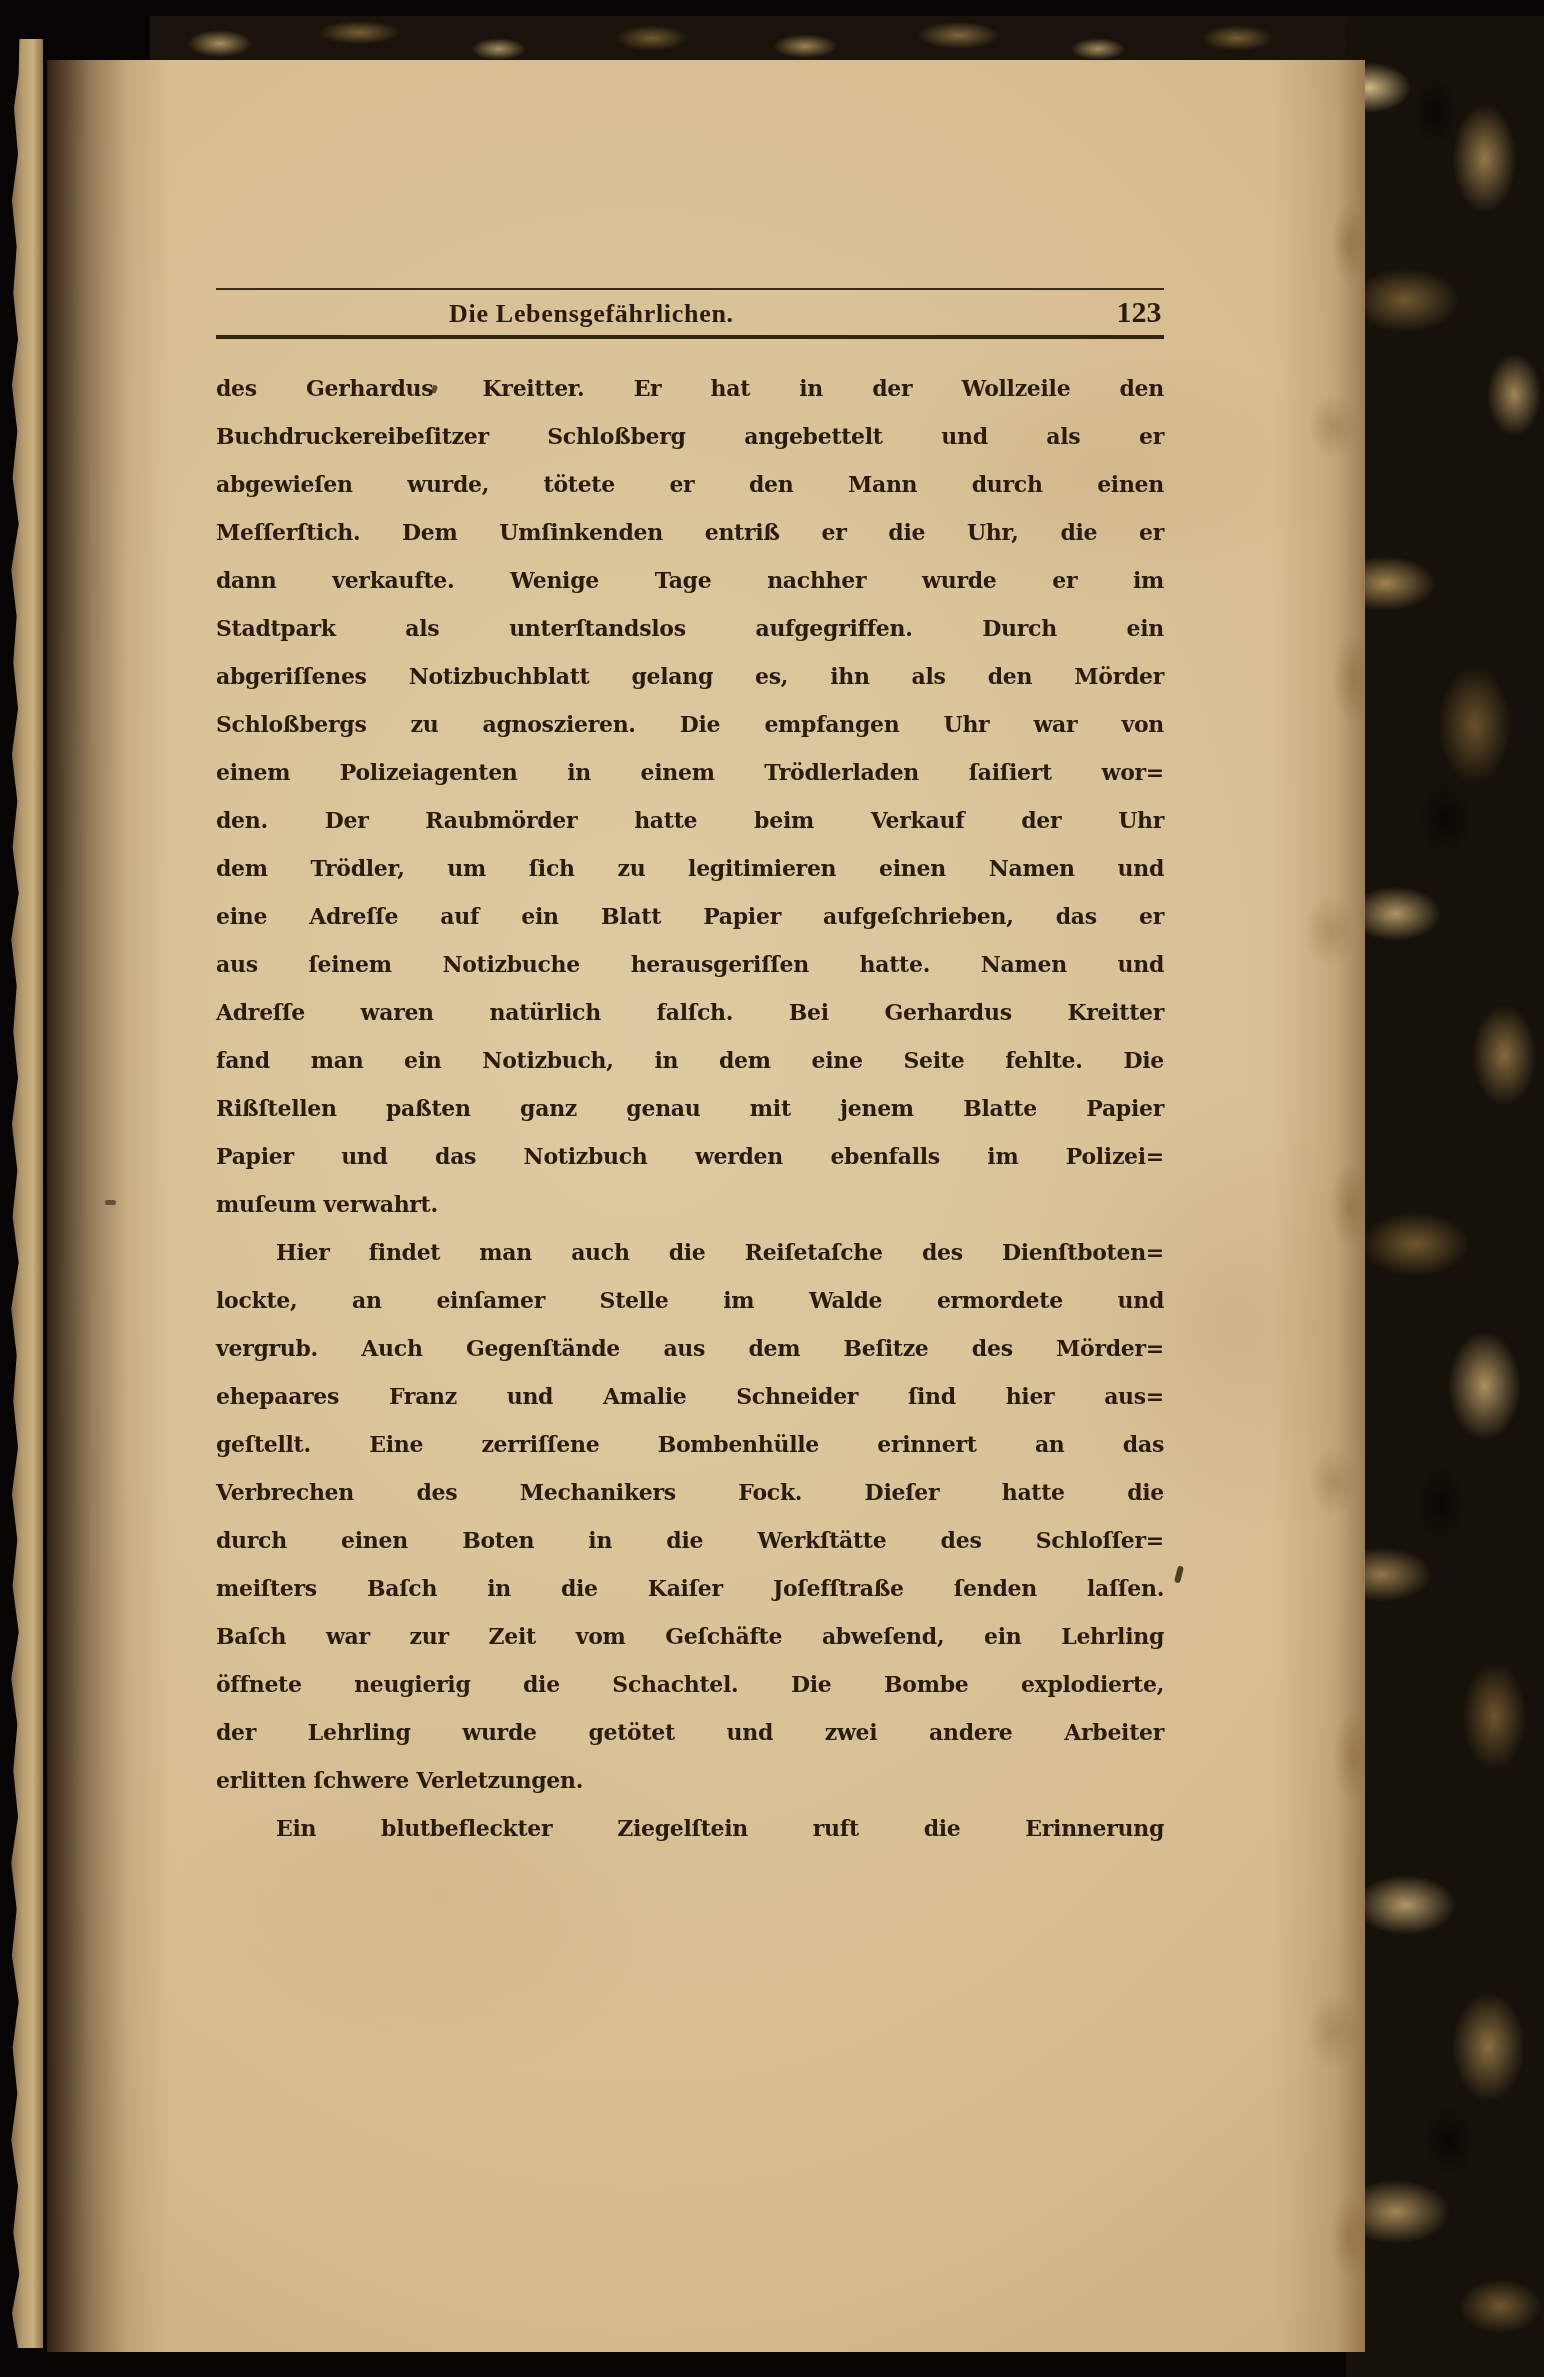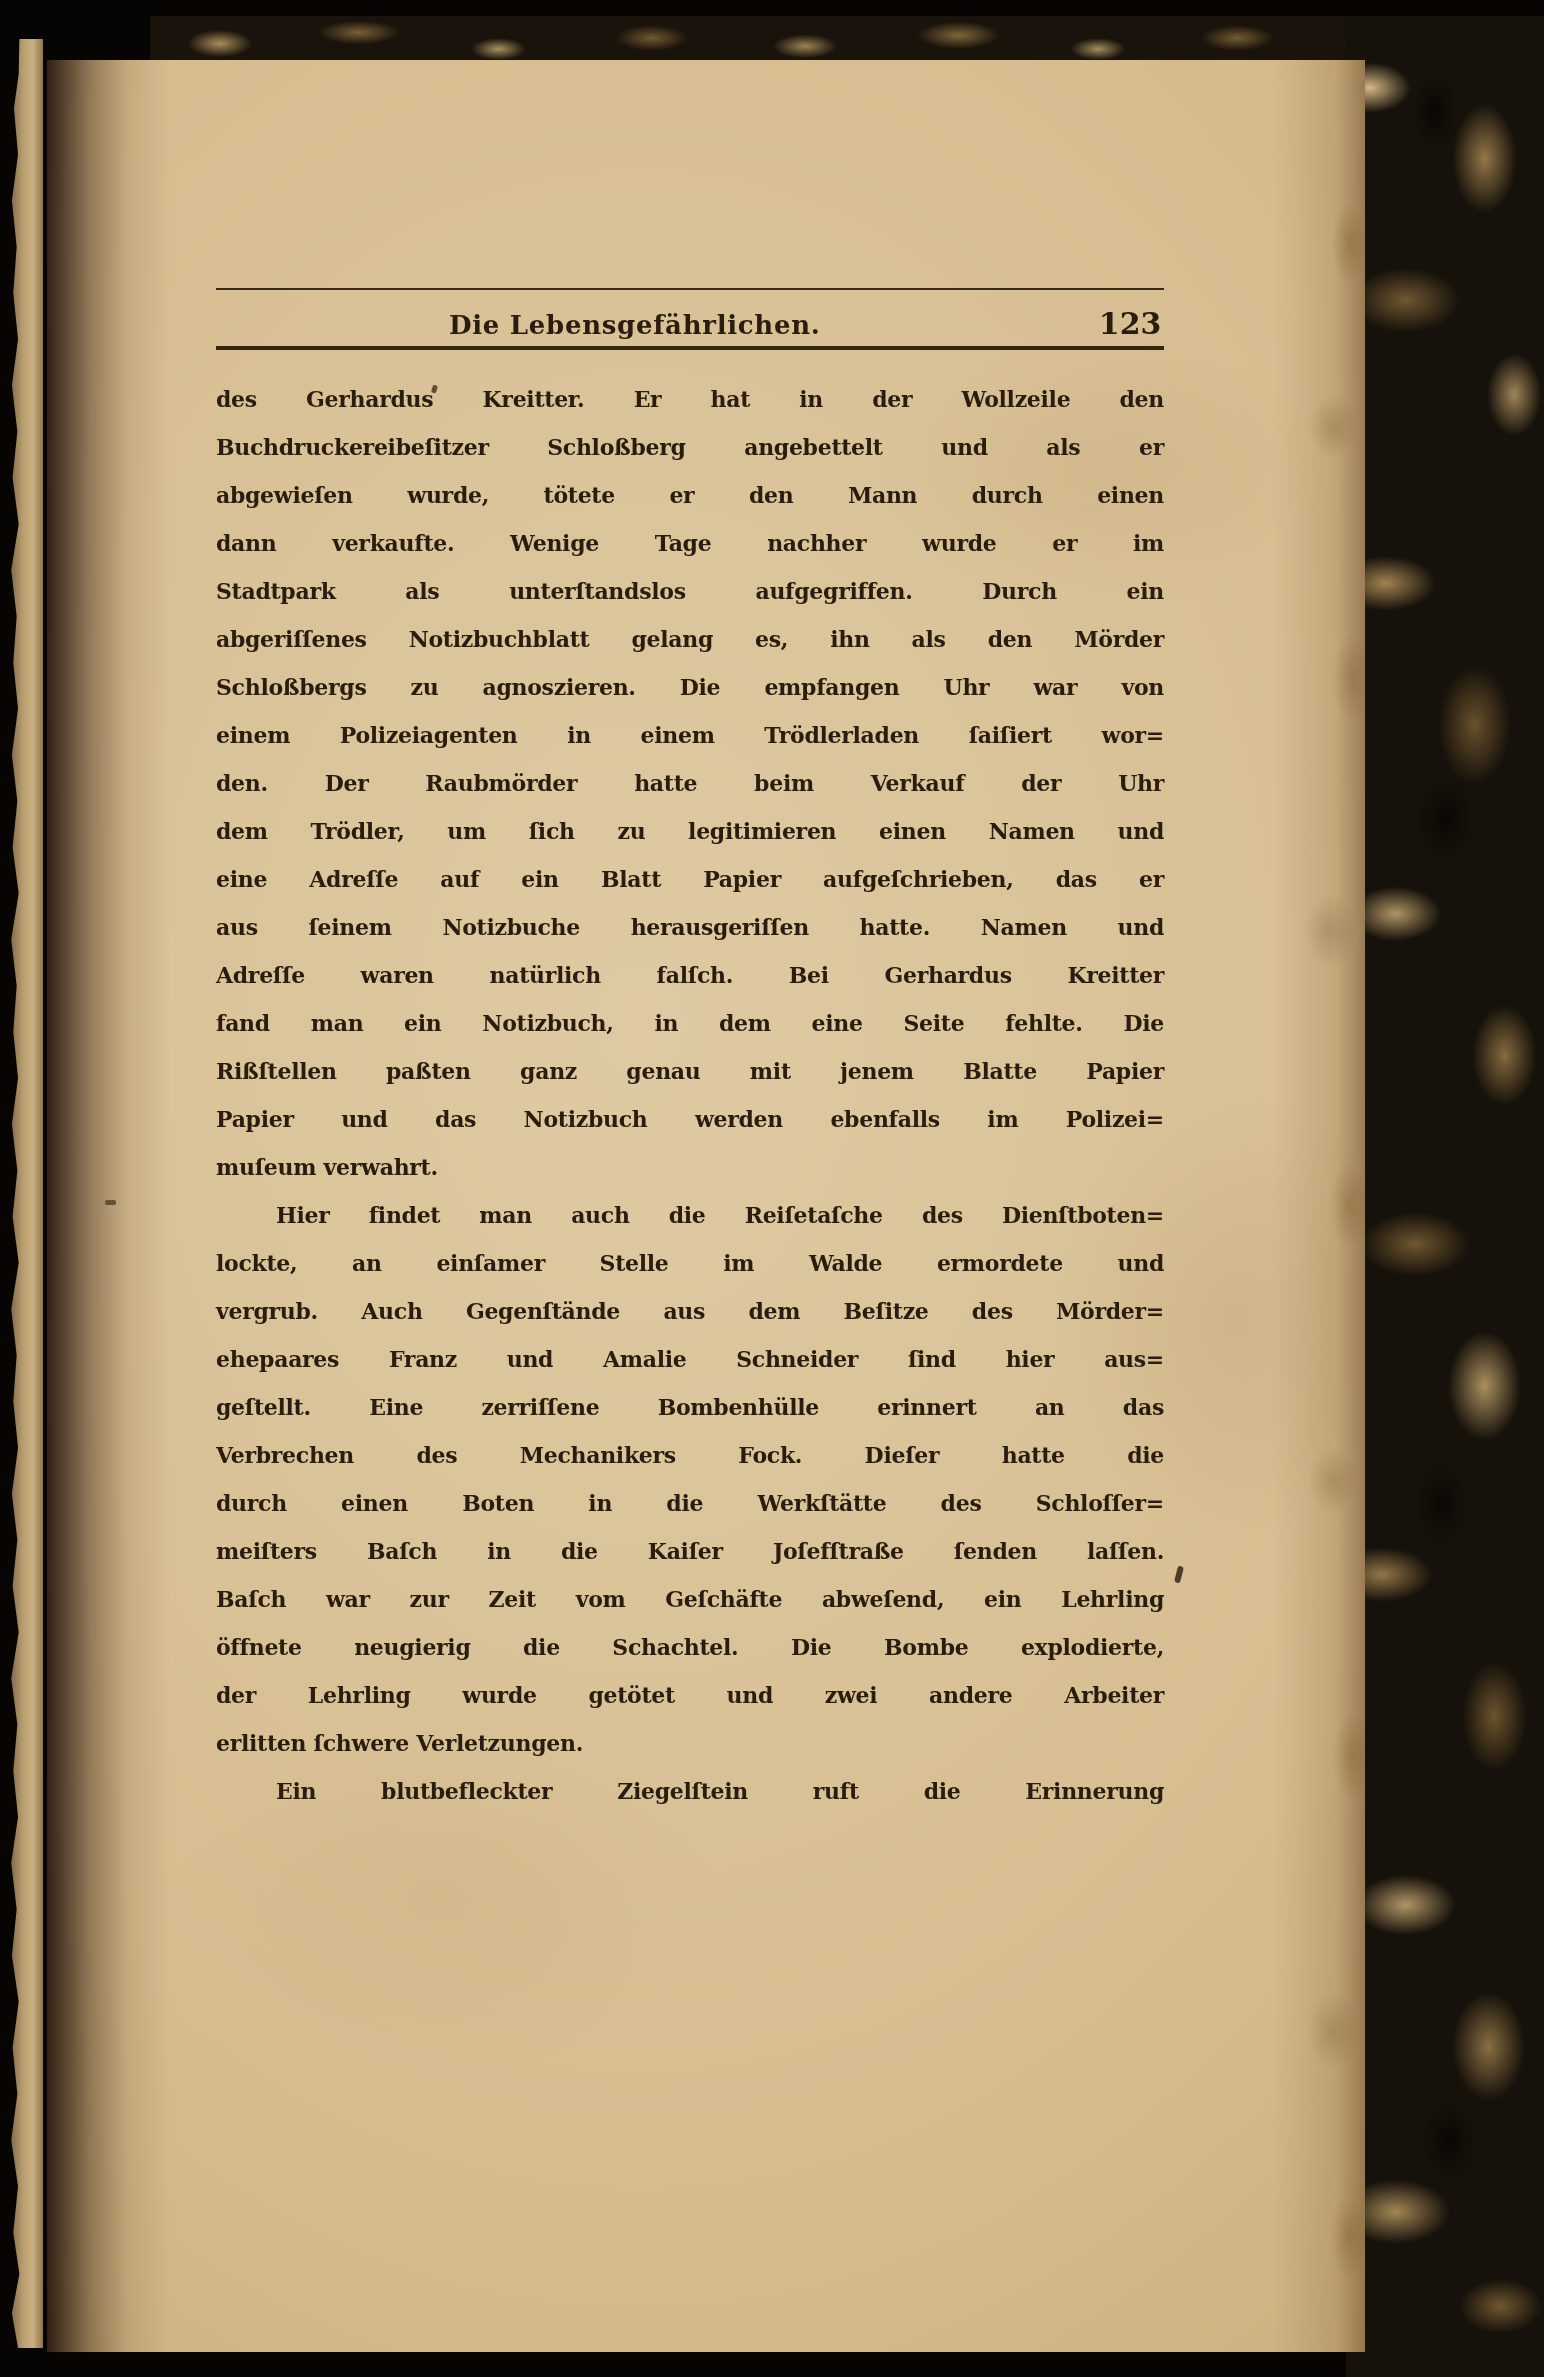--- a/index.html
+++ b/index.html
@@ -97,21 +97,21 @@
       linear-gradient(270deg, rgba(105,72,35,.55) 0%, rgba(130,95,50,.25) 29px, rgba(0,0,0,0) 92px);
   }
 
   
   .text-column {
     position:absolute; left:216px; top:288px; width:948px; z-index:5;
     color:var(--ink, #2a1c0e);
   }
   .rule-top    { height:2px; background:#3a2b18; }
   .rule-bottom { height:3.9px; background:#332510; margin-top:1.3px; }
-  .header-row  { position:relative; height:42px; margin-top:13px; }
+  .header-row  { position:relative; height:42px; margin-top:2px;font-family:Liberation Serif, serif; }
   .running-head {
     position:absolute; left:233px; top:6.5px;
     font-size:26px; font-weight:bold; letter-spacing:0.7px;
   }
   .page-number {
     position:absolute; right:2.6px; top:2.6px;
     font-size:30px; font-weight:bold;text-align:center;
   }
   .body-text {
     margin-top:25px; font-size:22px; font-weight:bold;
@@ -149,20 +149,21 @@
     <div class="header-row">
       <span class="running-head">Die Lebensgefährlichen.</span>
       <span class="page-number">123</span>
     </div>
     <div class="rule-bottom"></div>
     <div class="body-text">
         <div class="paragraph">
           <div class="line">des Gerhardus Kreitter. Er hat in der Wollzeile den</div>
           <div class="line">Buchdruckereibeſitzer Schloßberg angebettelt und als er</div>
           <div class="line">abgewieſen wurde, tötete er den Mann durch einen</div>
+          <div class="line">Meſſerſtich. Dem Umſinkenden entriß er die Uhr, die er</div>
           <div class="line">dann verkaufte. Wenige Tage nachher wurde er im</div>
           <div class="line">Stadtpark als unterſtandslos aufgegriffen. Durch ein</div>
           <div class="line">abgeriſſenes Notizbuchblatt gelang es, ihn als den Mörder</div>
           <div class="line">Schloßbergs zu agnoszieren. Die empfangen Uhr war von</div>
           <div class="line">einem Polizeiagenten in einem Trödlerladen ſaiſiert wor=</div>
           <div class="line">den. Der Raubmörder hatte beim Verkauf der Uhr</div>
           <div class="line">dem Trödler, um ſich zu legitimieren einen Namen und</div>
           <div class="line">eine Adreſſe auf ein Blatt Papier aufgeſchrieben, das er</div>
           <div class="line">aus ſeinem Notizbuche herausgeriſſen hatte. Namen und</div>
           <div class="line">Adreſſe waren natürlich falſch. Bei Gerhardus Kreitter</div>

